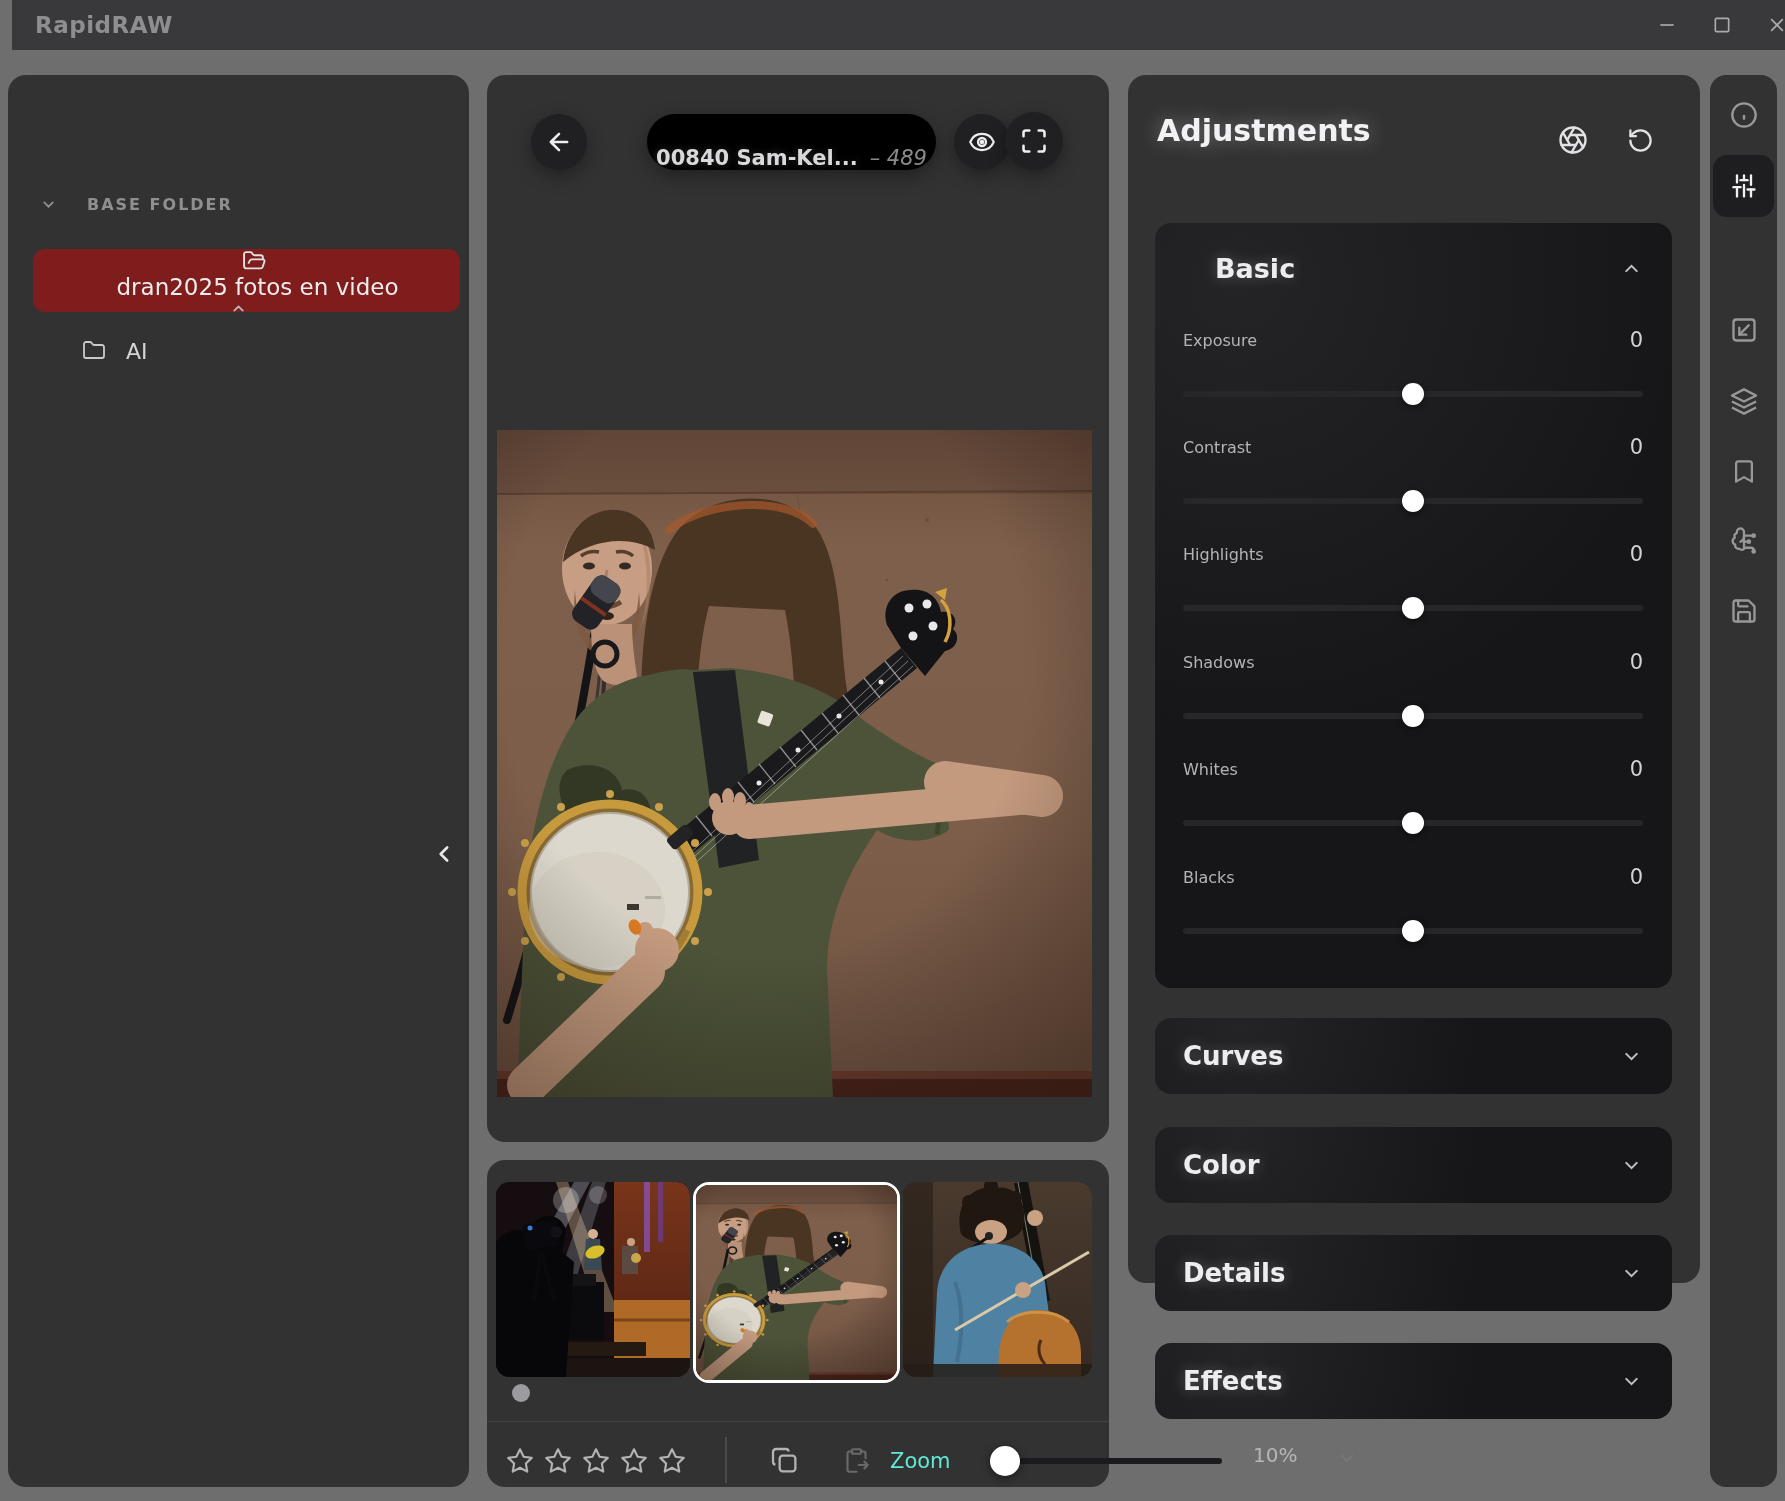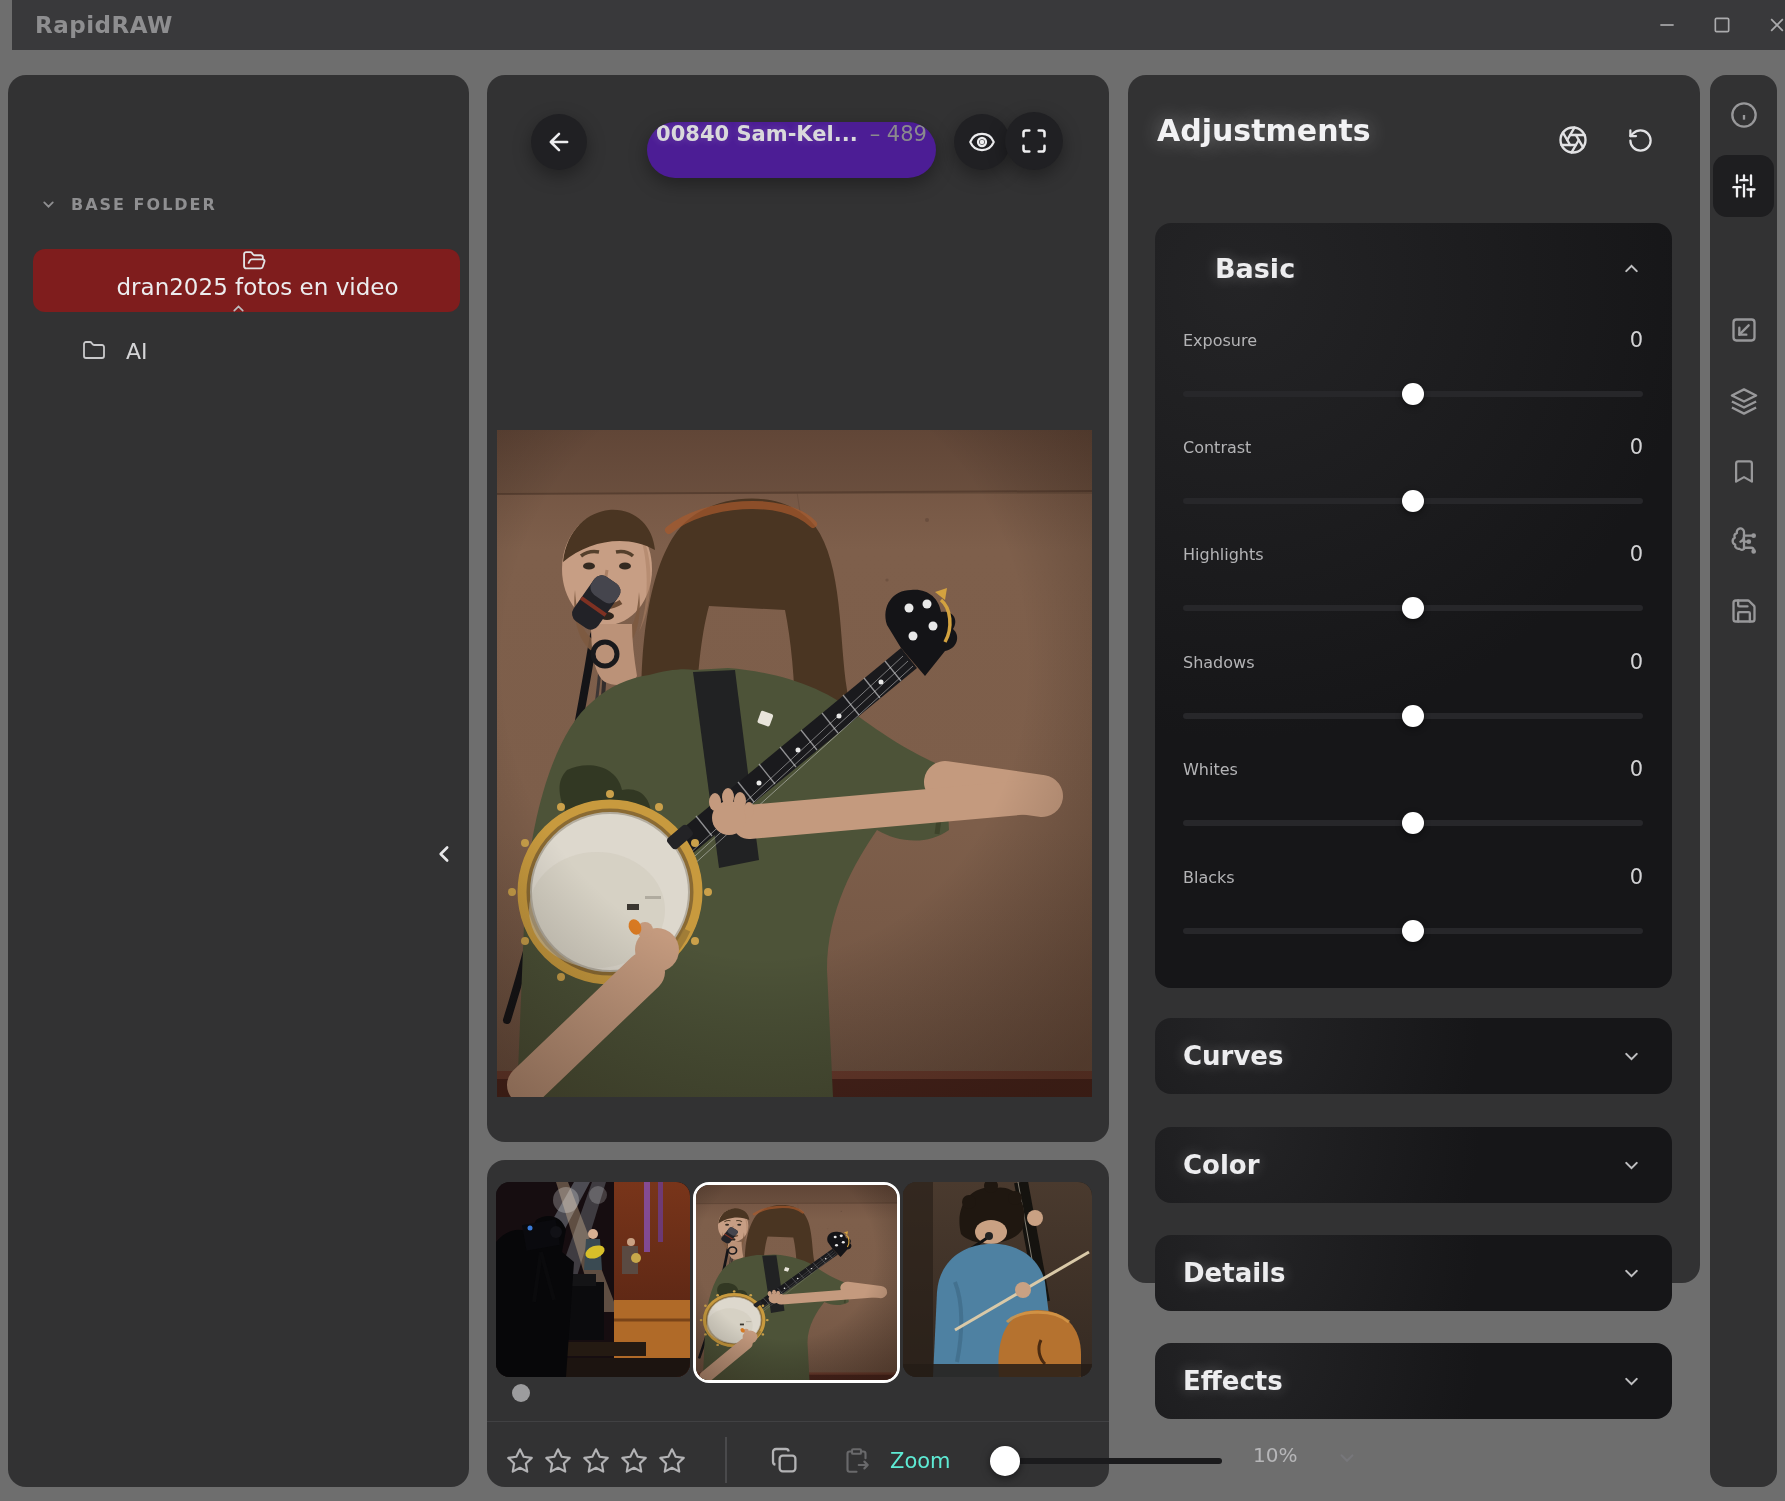--- a/index.html
+++ b/index.html
@@ -5,35 +5,35 @@
   html,body{margin:0;padding:0;background:#6e6e6e;font-family:"DejaVu Sans",sans-serif;}
   #app{position:relative;width:1785px;height:1501px;background:#6e6e6e;overflow:hidden;}
   .abs{position:absolute;}
   
   #titlebar{left:12px;top:0;width:1785px;height:50px;background:#39393b;}
   #app-title{left:23px;top:12px;font-size:23px;font-weight:bold;color:#8e8e90;letter-spacing:.5px;}
   .winbtn{top:8px;width:40px;height:34px;display:flex;align-items:center;justify-content:center;color:#ababad;cursor:pointer;}
   
   .panel{position:absolute;background:#323233;border-radius:18px;}
   
-  .tree-header{left:32px;top:120px;display:flex;align-items:center;gap:14px;color:#8f8f91;cursor:pointer;}
+  .tree-header{left:32px;top:120px;display:flex;align-items:center;gap:30px;color:#8f8f91;cursor:pointer;}
   .tree-header span{font-size:16px;font-weight:bold;letter-spacing:2px;}
   .folder-row{left:25px;top:174px;width:427px;height:63px;background:#7f1d1d;border-radius:12px;display:flex;align-items:center;cursor:pointer;flex-direction:column;}
   .folder-row .ficon{margin-left:15px;color:#e2e2e4;display:flex;}
   .folder-row .fname{margin-left:22px;font-size:23px;color:#ececee;flex:1;}
   .folder-row .fchev{margin-right:16px;color:#bdbdbf;display:flex;}
   .subfolder-row{left:60px;top:248px;width:360px;height:56px;display:flex;align-items:center;cursor:pointer;color:#c9c9cb;}
   .subfolder-row .ficon{margin-left:14px;display:flex;}
   .subfolder-row .fname{margin-left:20px;font-size:22px;color:#d5d5d7;}
   #sidebar-collapse{left:424px;top:766px;color:#e8e8ea;cursor:pointer;}
   
   .round-btn{border-radius:50%;background:#202023;display:flex;align-items:center;justify-content:center;color:#ededef;cursor:pointer;box-shadow:0 6px 18px rgba(0,0,0,.35);}
-  #file-pill{left:160px;top:47px;width:289px;height:56px;border-radius:28px;background:#4c1d95;display:flex;align-items:flex-start;justify-content:center;overflow:hidden;white-space:nowrap;box-shadow:0 6px 18px rgba(0,0,0,.35);}
+  #file-pill{left:160px;top:39px;width:289px;height:56px;border-radius:28px;background:#000000;display:flex;align-items:flex-end;justify-content:center;overflow:hidden;white-space:nowrap;box-shadow:0 6px 18px rgba(0,0,0,.35);}
   #file-pill .fn{font-size:21px;font-weight:600;color:#d9d9db;text-shadow:0 0 8px rgba(255,255,255,.18);}
-  #file-pill .cnt{font-size:21px;color:#8b8b8d;margin-left:12px;}
+  #file-pill .cnt{font-size:21px;color:#8b8b8d;margin-left:12px;font-style:italic;}
   
   .thumb{position:absolute;top:22px;height:195px;border-radius:14px;overflow:hidden;cursor:pointer;background:#151515;}
   .thumb.selected{border:3px solid #fff;border-radius:16px;}
   .thumb svg{display:block;width:100%;height:100%;}
   #strip-dot{left:25px;top:1384px;width:18px;height:18px;border-radius:50%;background:#9c9c9e;}
   #strip-divider{left:0;top:261px;width:622px;height:1px;background:#414143;}
   .star{position:absolute;top:284px;width:34px;height:34px;color:#b3b3b5;cursor:pointer;display:flex;align-items:center;justify-content:center;}
   #ctl-sep{left:238px;top:277px;width:2px;height:46px;background:#4a4a4c;}
   .strip-ctl{position:absolute;display:flex;align-items:center;justify-content:center;cursor:pointer;}
   #zoom-label{left:403px;top:289px;font-size:21px;color:#5eead4;text-align:right;}

